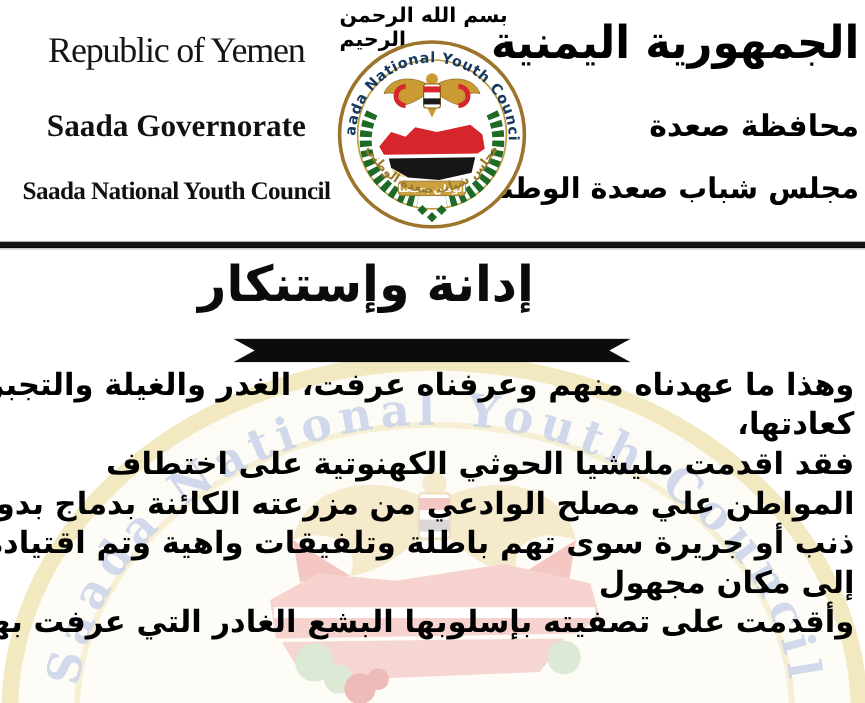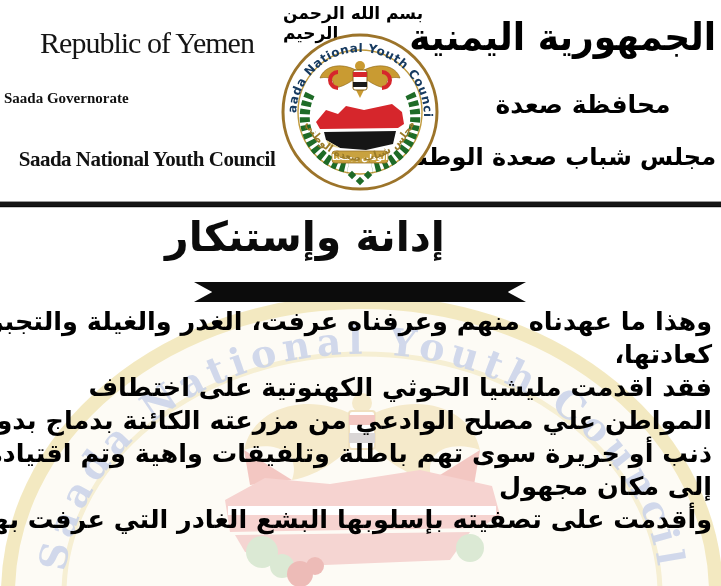--- a/index.html
+++ b/index.html
@@ -14,33 +14,33 @@
   .bismillah{
     position:absolute;top:3px;left:283px;width:190px;z-index:2;
     text-align:left;font-weight:bold;font-size:17px;direction:rtl;
   }
   .header-left{position:absolute;top:0;left:4px;width:286px;height:200px;z-index:2;}
   .header-left .en1{
     position:absolute;top:26px;width:100%;text-align:center;
     font-family:"Liberation Serif",serif;font-size:30px;letter-spacing:-1px;color:#151515;
   }
   .header-left .en2{
-    position:absolute;top:90px;width:100%;text-align:left;
-    font-family:"Liberation Serif",serif;font-size:15px;font-weight:bold;color:#111;
+    position:absolute;top:90px;width:100%;text-align:center;
+    font-family:"Liberation Serif",serif;font-size:26px;font-weight:bold;color:#111;
   }
   .header-left .en3{
     position:absolute;top:147px;width:100%;text-align:center;white-space:nowrap;
     font-family:"Liberation Serif",serif;font-size:21px;font-weight:bold;color:#111;letter-spacing:-0.5px;
   }
   .header-right{position:absolute;top:0;left:450px;width:266px;height:161px;z-index:2;direction:rtl;}
   .header-right .ar1{
     position:absolute;top:16px;width:100%;text-align:center;white-space:nowrap;
     font-size:36px;font-weight:bold;transform:scaleY(1.05);
   }
-  .header-right .ar2{position:absolute;top:90px;width:100%;text-align:center;font-size:25px;font-weight:bold;}
+  .header-right .ar2{position:absolute;top:90px;width:100%;text-align:right;font-size:25px;font-weight:bold;}
   .header-right .ar3{position:absolute;top:143px;width:100%;text-align:center;white-space:nowrap;font-size:24px;font-weight:bold;}
   .logo{position:absolute;left:280px;top:32px;width:160px;height:160px;z-index:2;}
   
   .separator{
     position:absolute;top:201px;left:0;width:721px;height:7px;z-index:3;
     background:linear-gradient(to bottom,#999 0 1px,#161616 1px 5px,#090909 5px 6px,#c9c9c9 6px 7px);
   }
   
   .doc-title{
     position:absolute;top:213px;left:0;width:610px;z-index:2;

